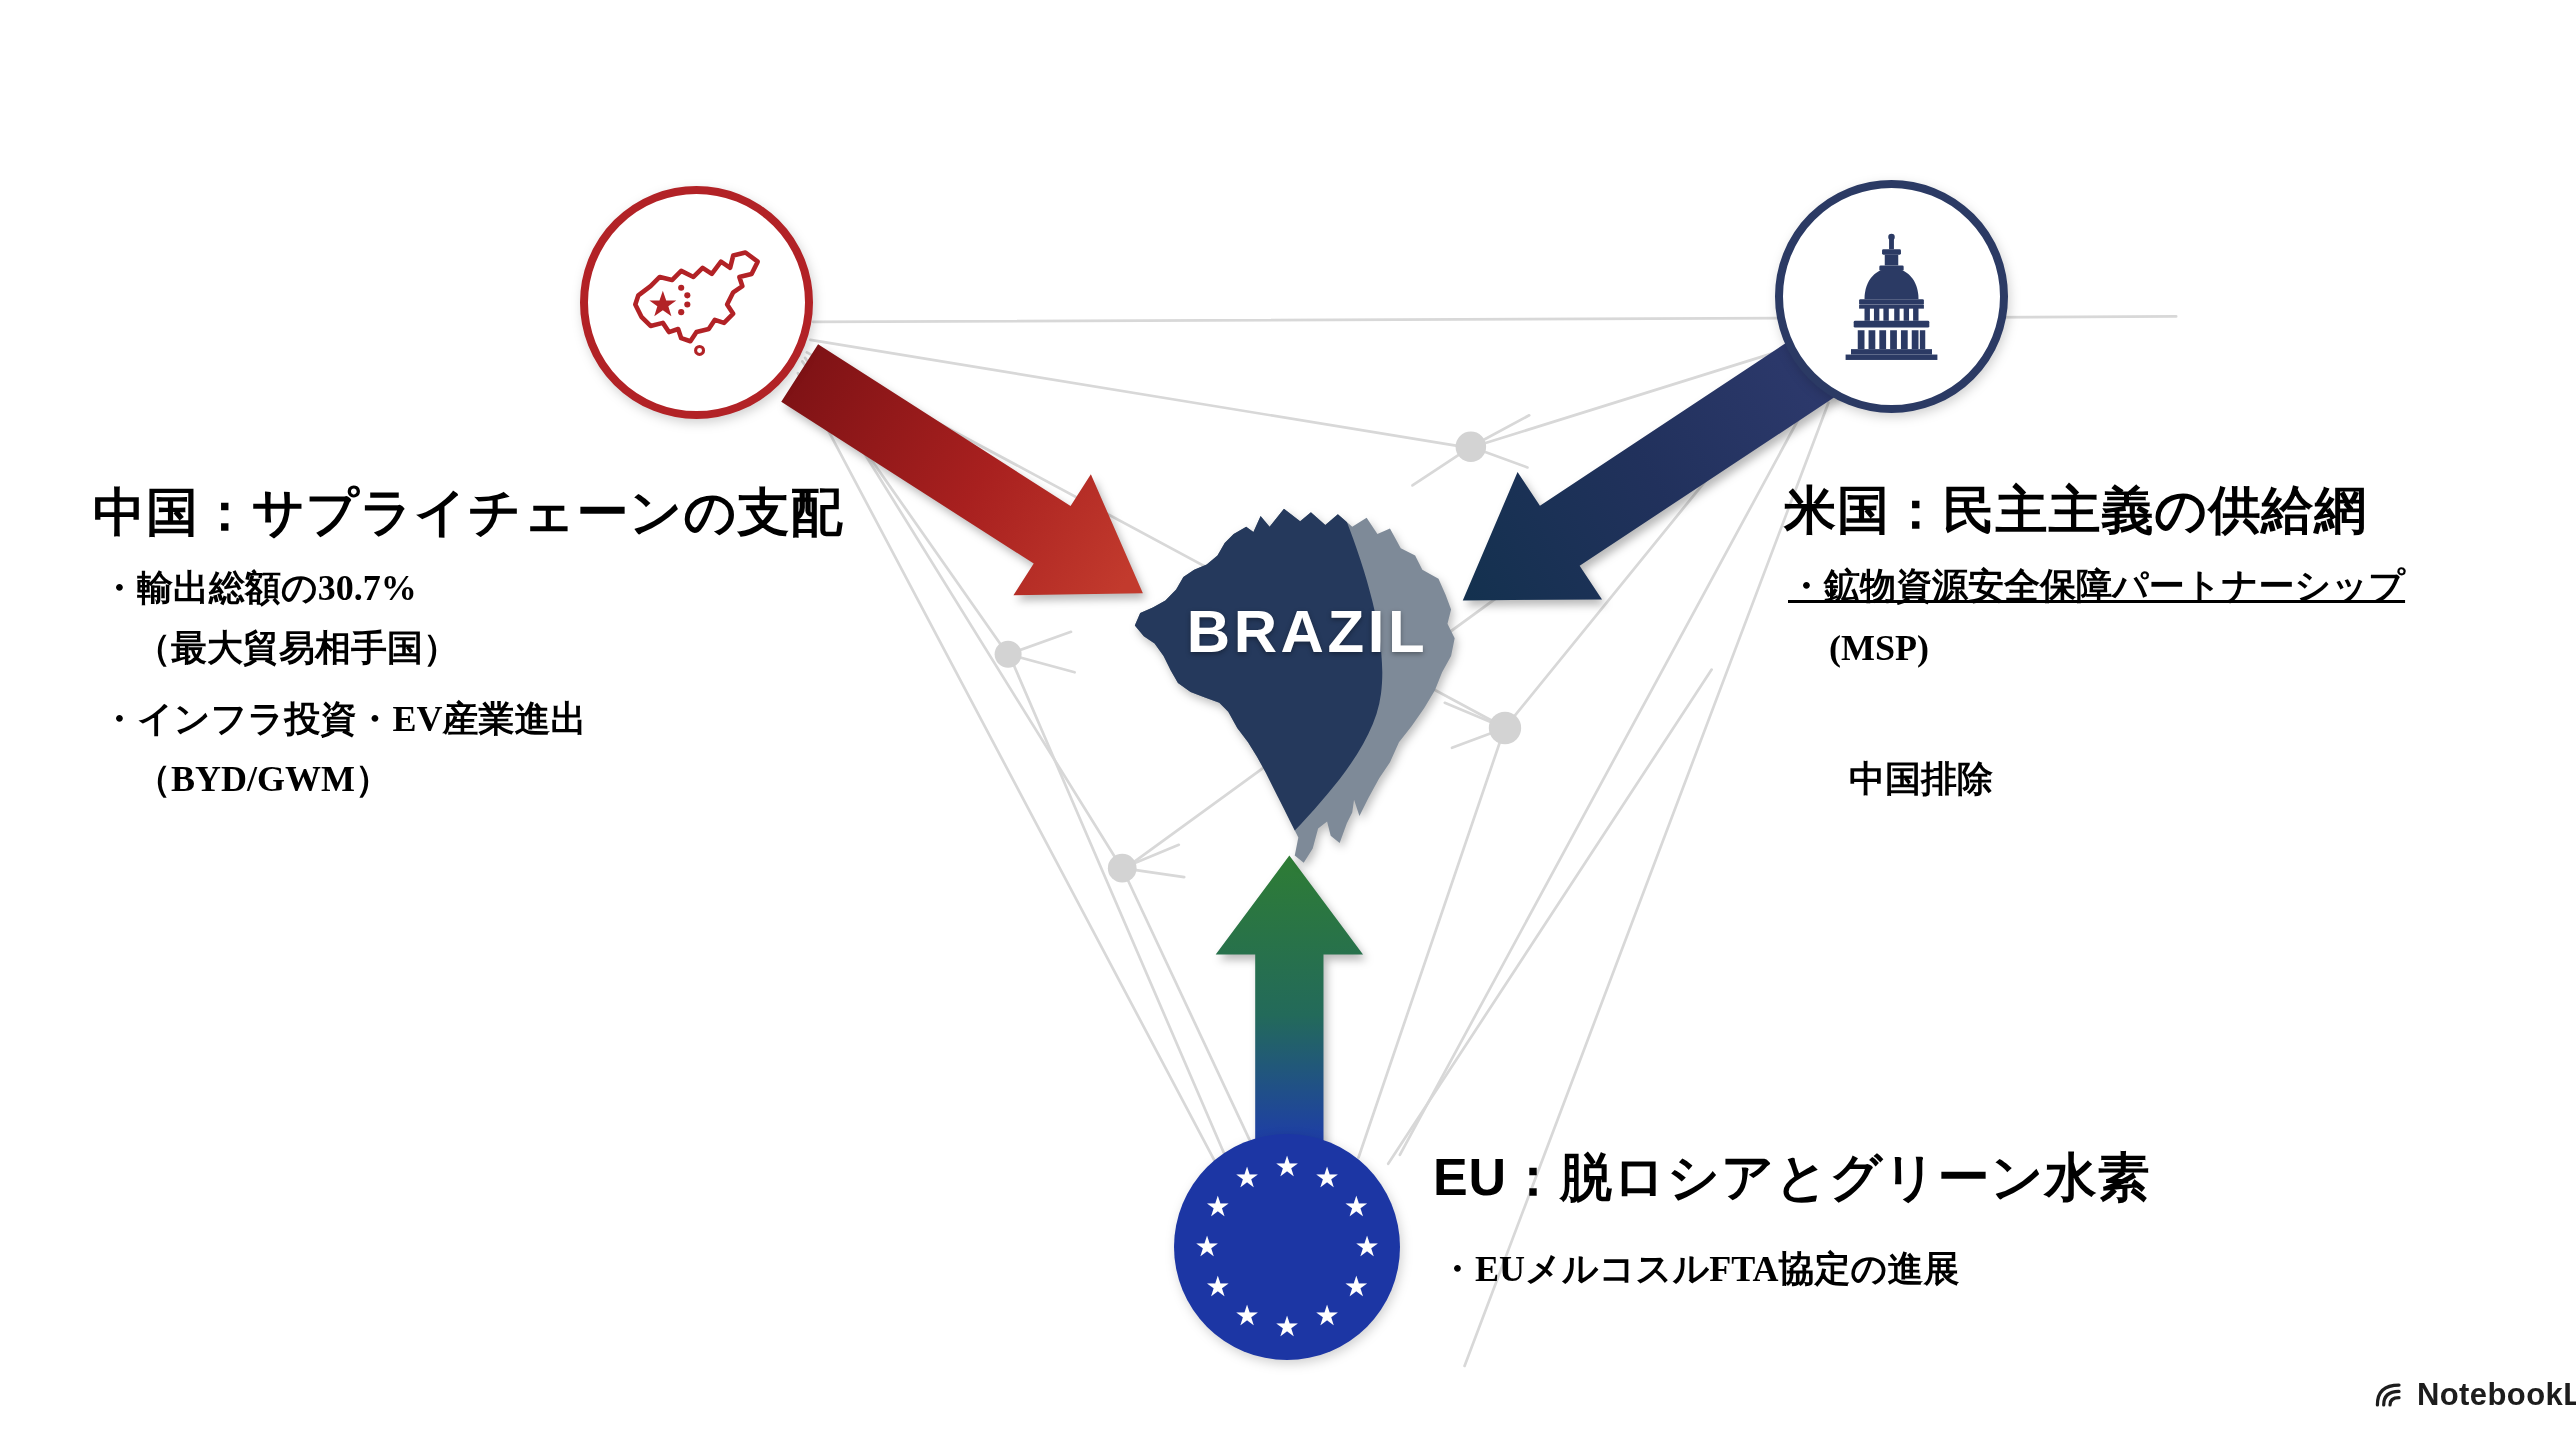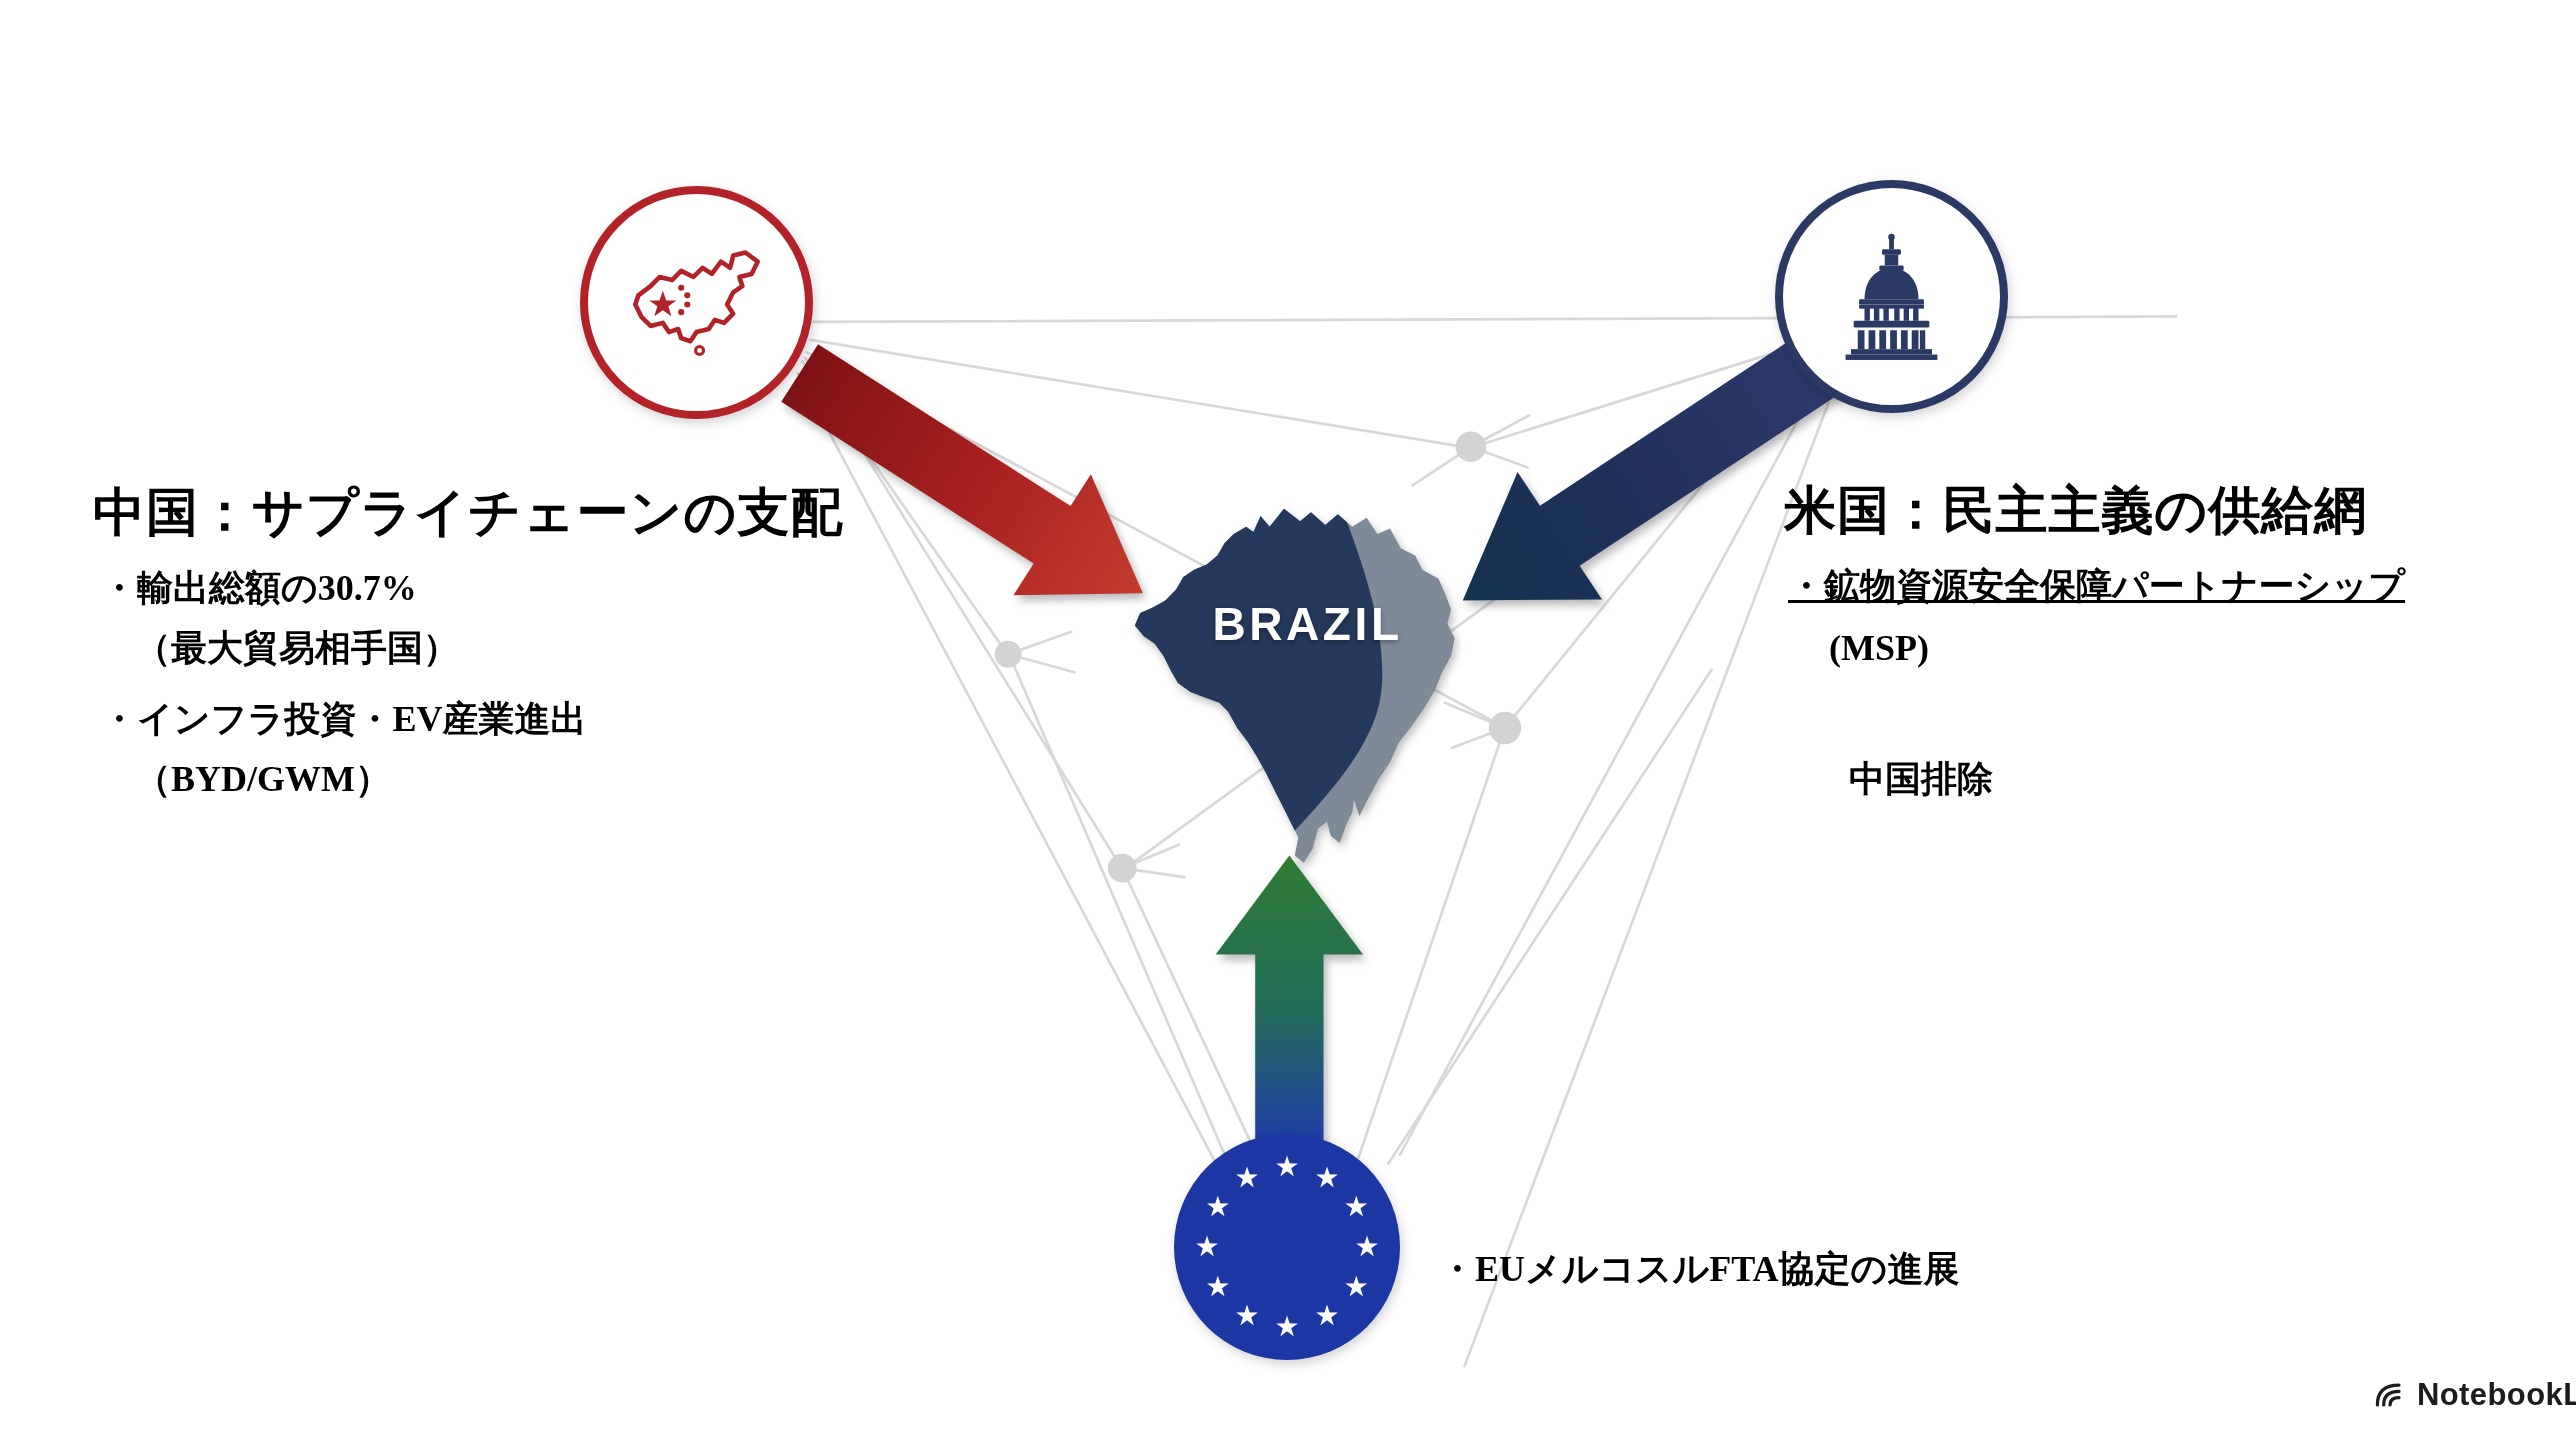--- a/index.html
+++ b/index.html
@@ -32,21 +32,21 @@
   .h-usa{left:1784px;top:476px;}
   .u-b1{left:1788px;top:562px;text-decoration:underline;}
   .u-b2{left:1829px;top:627px;}
   .u-b3{left:1788px;top:695px;}
   .u-b4{left:1849px;top:755px;}
   .h-eu{left:1433px;top:1143px;}
   .e-b1{left:1439px;top:1245px;}
   .e-b2{left:1439px;top:1303px;}
   
   .brazil-label{position:absolute;left:1168px;top:597px;width:279px;text-align:center;
-                font-size:46px;font-weight:bold;color:#ffffff;letter-spacing:3.6px;
+                font-size:60px;font-weight:bold;color:#ffffff;letter-spacing:3.6px;
                 text-shadow:0 1.8px 5.4px rgba(0,0,0,.35);}
   
   .brand{position:absolute;left:2372px;top:1377px;display:flex;align-items:center;gap:9px;}
   .brand-label{font-size:31px;font-weight:600;color:#1d1d1d;letter-spacing:0.4px;}
 </style>
 </head>
 <body>
 
 <div class="stage">
 
@@ -202,20 +202,21 @@
   <div class="bullet c-b1">・輸出総額の30.7%</div>
   <div class="bullet c-b2">（最大貿易相手国）</div>
   <div class="bullet c-b3">・インフラ投資・EV産業進出</div>
   <div class="bullet c-b4">（BYD/GWM）</div>
 
   <div class="heading h-usa">米国：民主主義の供給網</div>
   <div class="bullet u-b1">・鉱物資源安全保障パートナーシップ</div>
   <div class="bullet u-b2">(MSP)</div>
   <div class="bullet u-b4">中国排除</div>
 
+  <div class="heading h-eu">EU：脱ロシアとグリーン水素</div>
   <div class="bullet e-b1">・EUメルコスルFTA協定の進展</div>
 
   <div class="brand">
     <svg width="36" height="36" viewBox="0 0 40 40">
       <g fill="none" stroke="#1d1d1d" stroke-width="3.6" stroke-linecap="round">
         <path d="M6,31 Q6,9 30,9"></path>
         <path d="M13,31 Q13,16 30,16"></path>
         <path d="M20,31 Q20,23 30,23"></path>
       </g>
     </svg>

